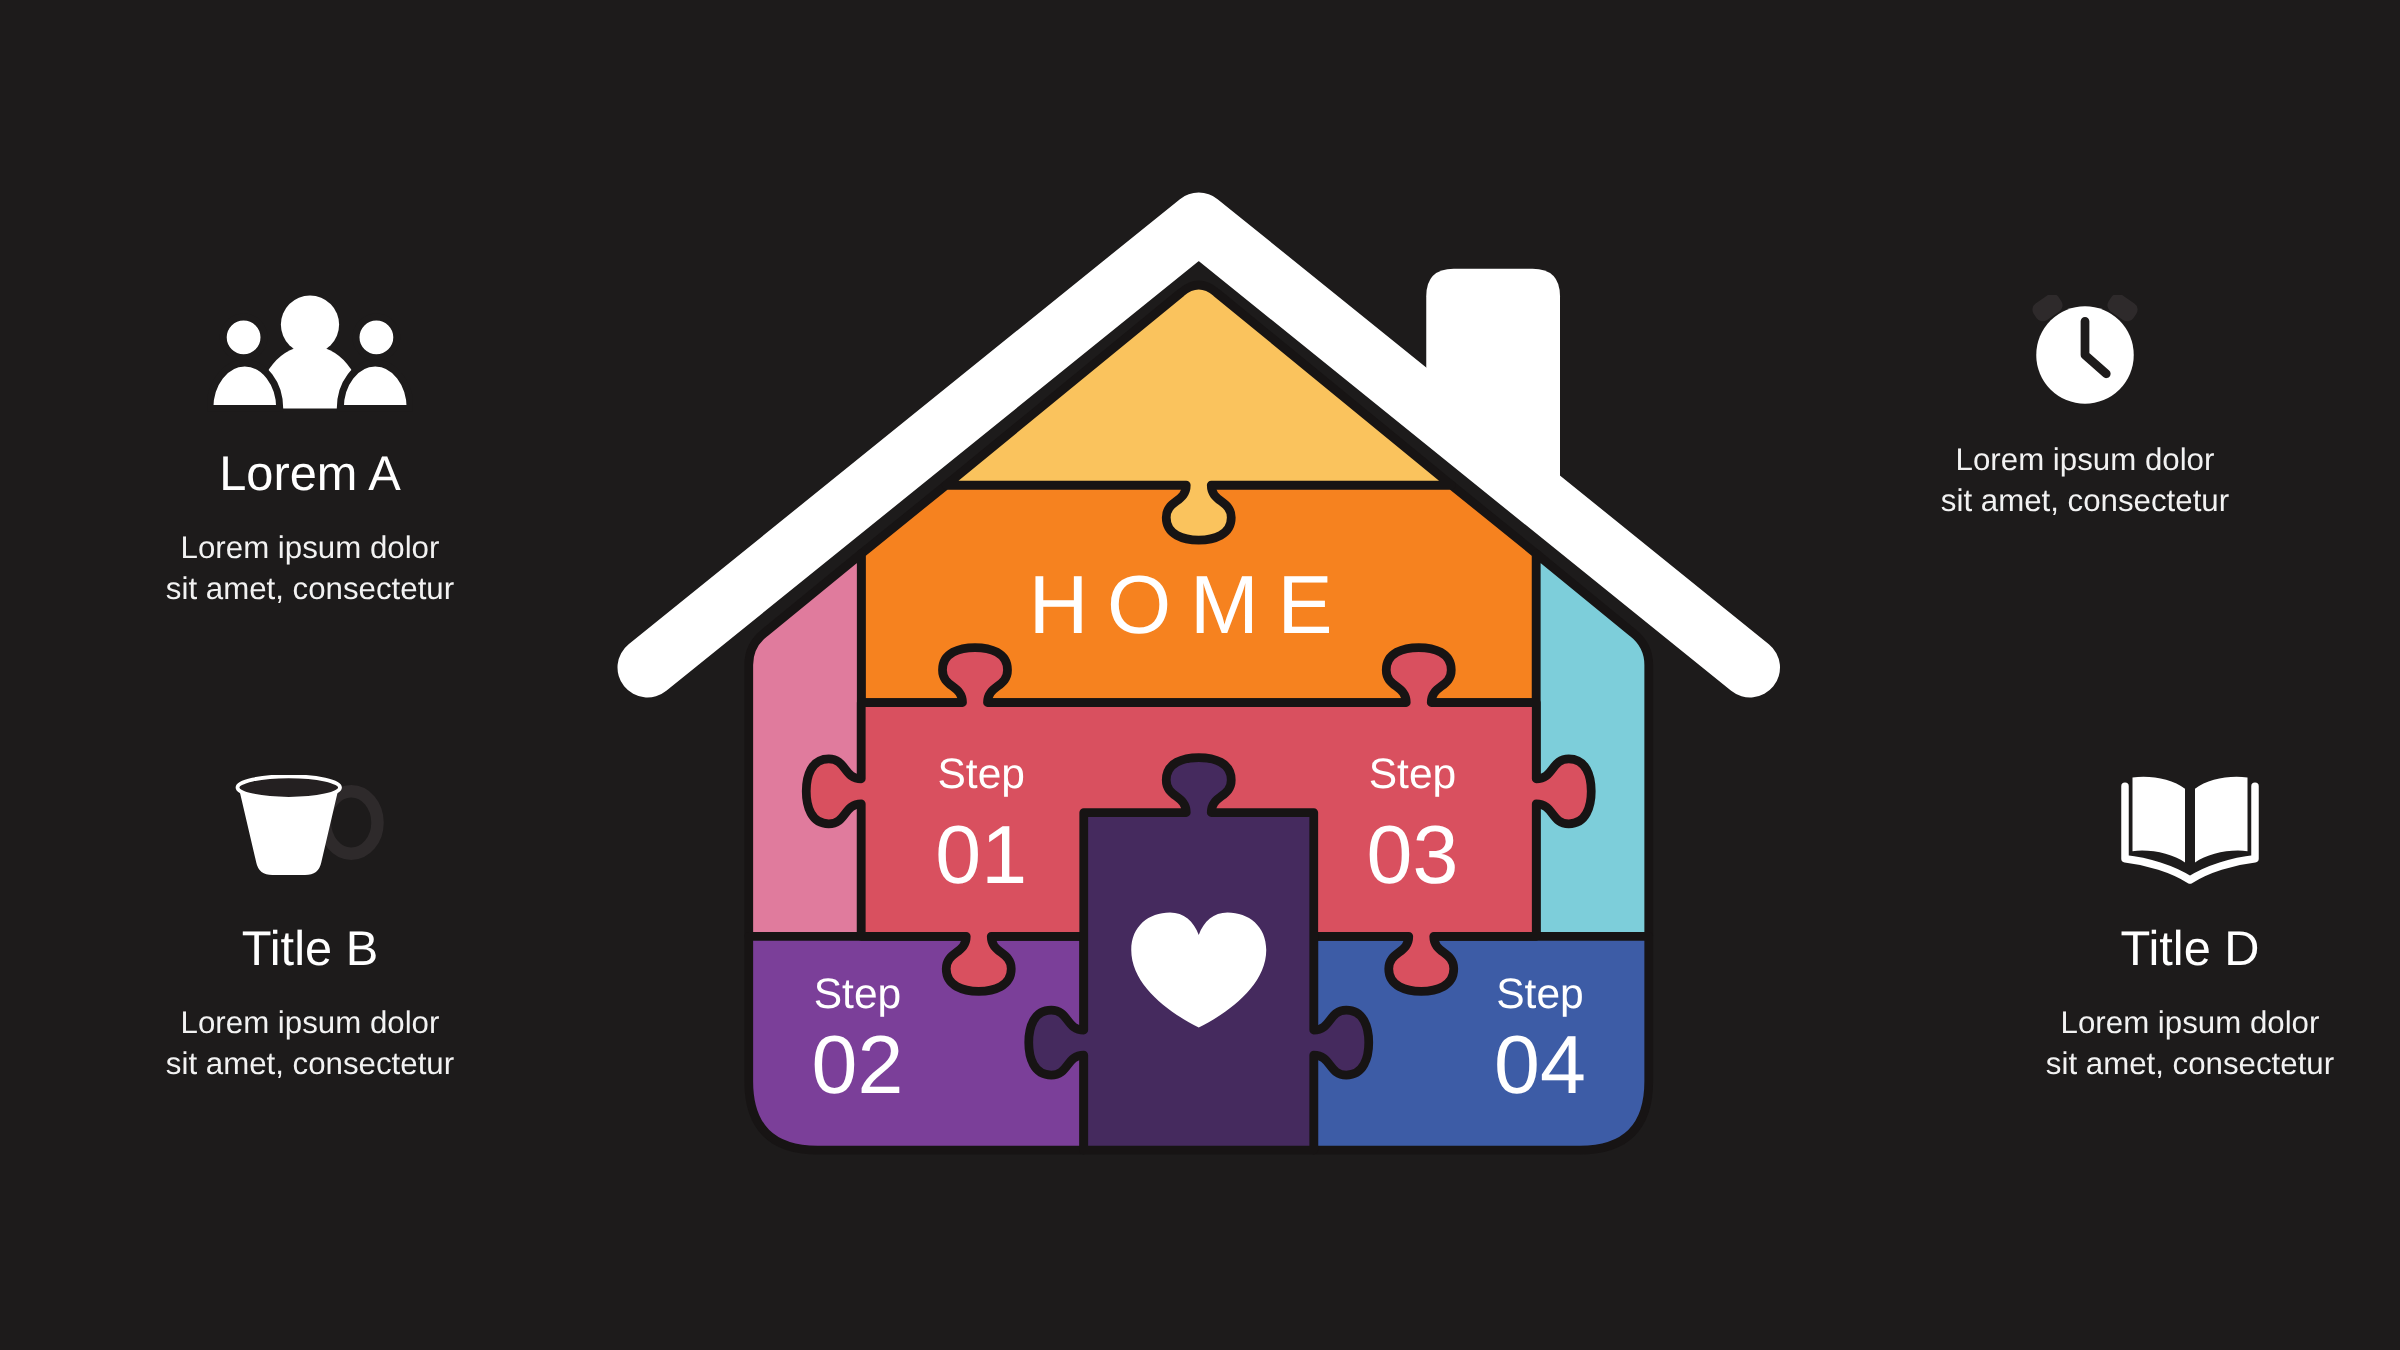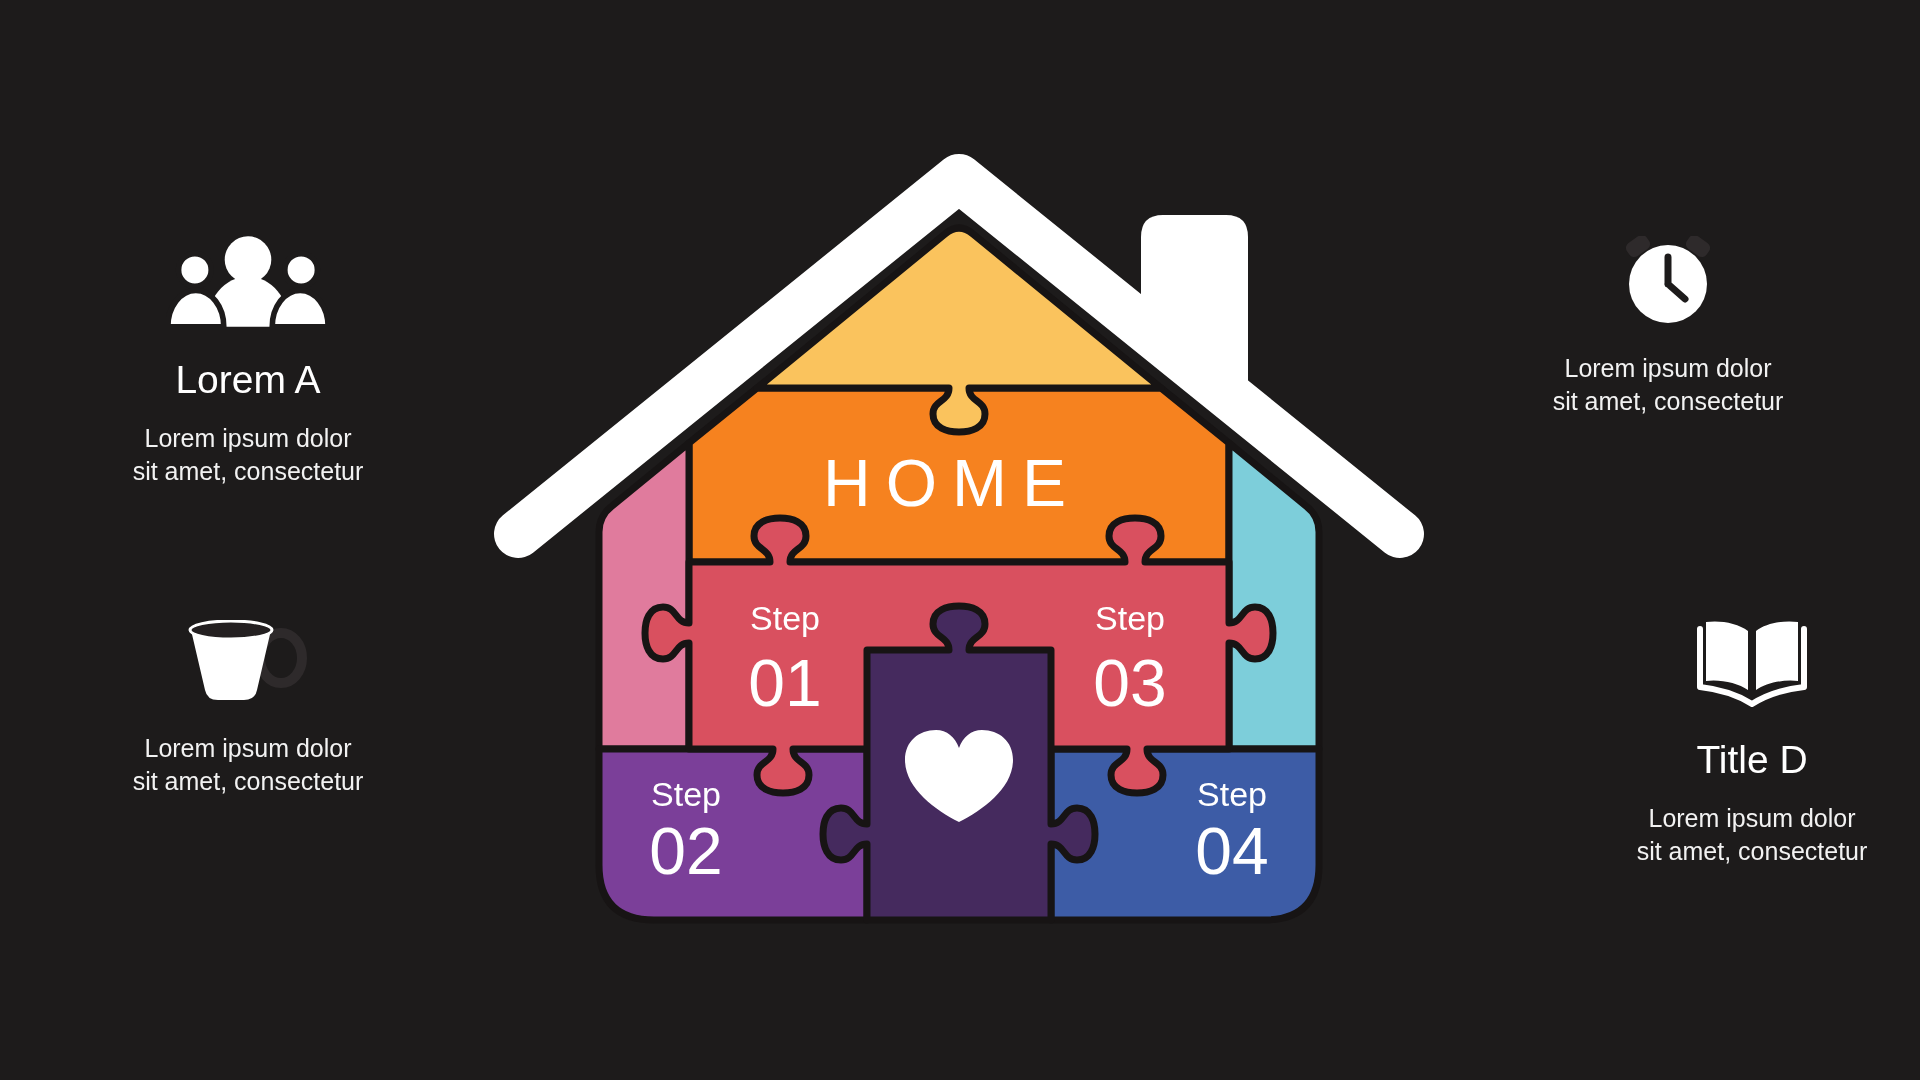--- a/index.html
+++ b/index.html
@@ -148,20 +148,21 @@
   </div>
 
   <div class="info" style="left:248px; top:612px;">
     <div class="icon-box">
       <svg width="130" height="84" viewBox="0 0 130 84">
         <ellipse cx="98" cy="38" rx="21" ry="25" fill="none" stroke="#2E2A2B" stroke-width="10"></ellipse>
         <path d="M 8,10 L 88,10 L 74,70 Q 72,80 61,80 L 35,80 Q 24,80 22,70 Z" fill="#FFFFFF"></path>
         <ellipse cx="48" cy="10" rx="41" ry="9" fill="#242021" stroke="#FFFFFF" stroke-width="3"></ellipse>
       </svg>
     </div>
+    <div class="title">Title B</div>
     <div class="body">
       <div>Lorem ipsum dolor</div>
       <div>sit amet, consectetur</div>
     </div>
   </div>
 
   <div class="info" style="left:1668px; top:232px;">
     <div class="icon-box">
       <svg width="100" height="92" viewBox="0 0 100 92">
         <rect x="8" y="2" width="24" height="16" rx="6" fill="#2E2A2B" transform="rotate(-35 20 10)"></rect>

